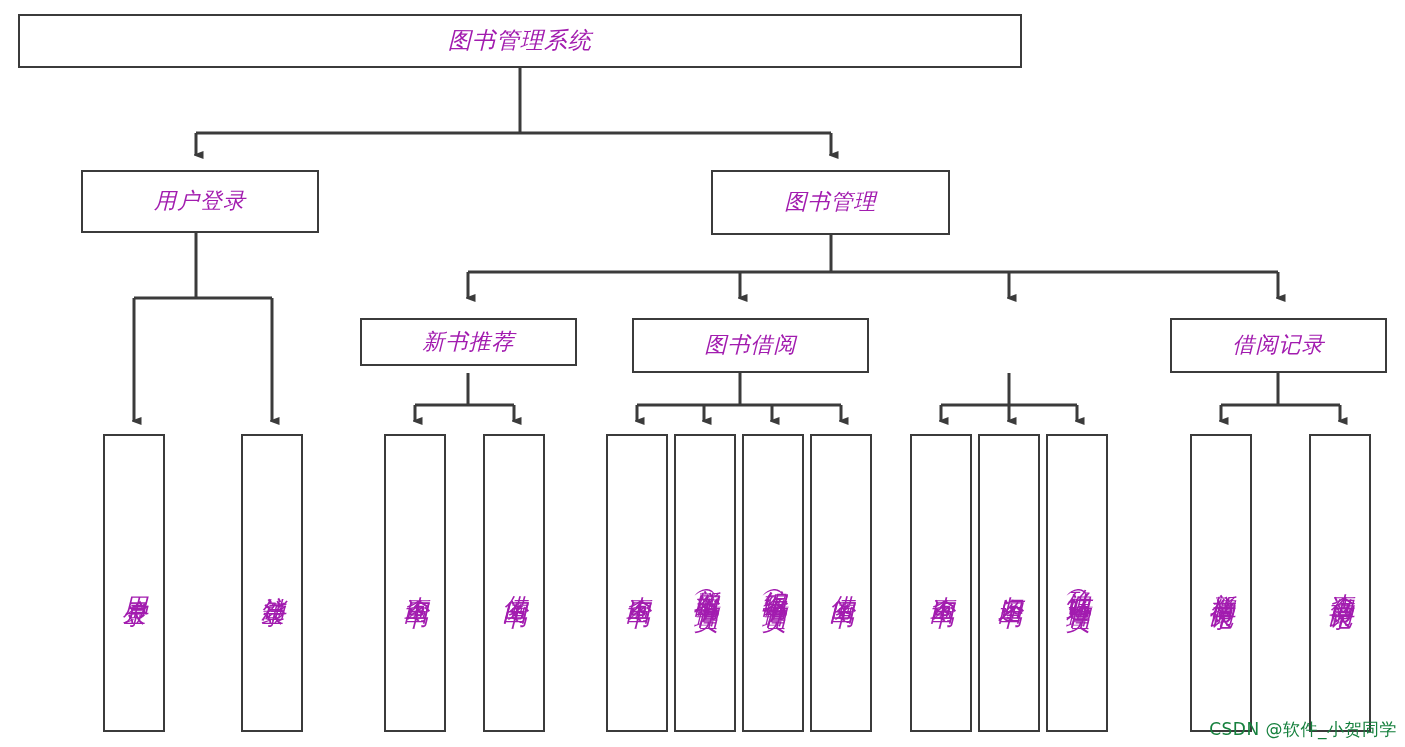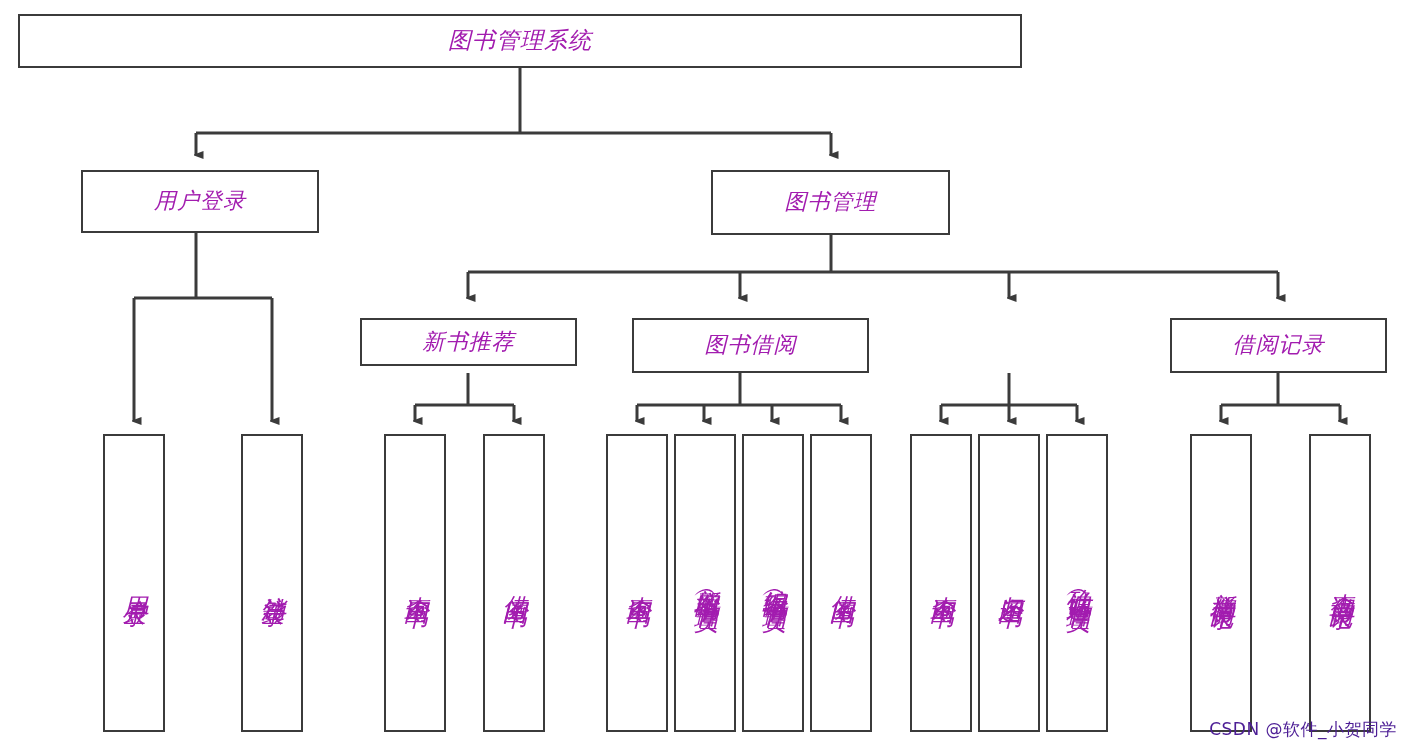--- a/index.html
+++ b/index.html
@@ -54,21 +54,21 @@
     text-orientation: upright;
     display: block;
     max-height: 100%;
   }
   #root-node { font-size: 23px; }
   #watermark {
     position: absolute;
     right: 8px;
     bottom: 6px;
     font-size: 17px;
-    color: #4c1d95;
+    color: #15803d;
     letter-spacing: 0.5px;
     white-space: nowrap;
   }
 </style>
 </head>
 <body>
 
 <div id="canvas">
 
   <svg id="edges" viewBox="0 0 1405 747">

